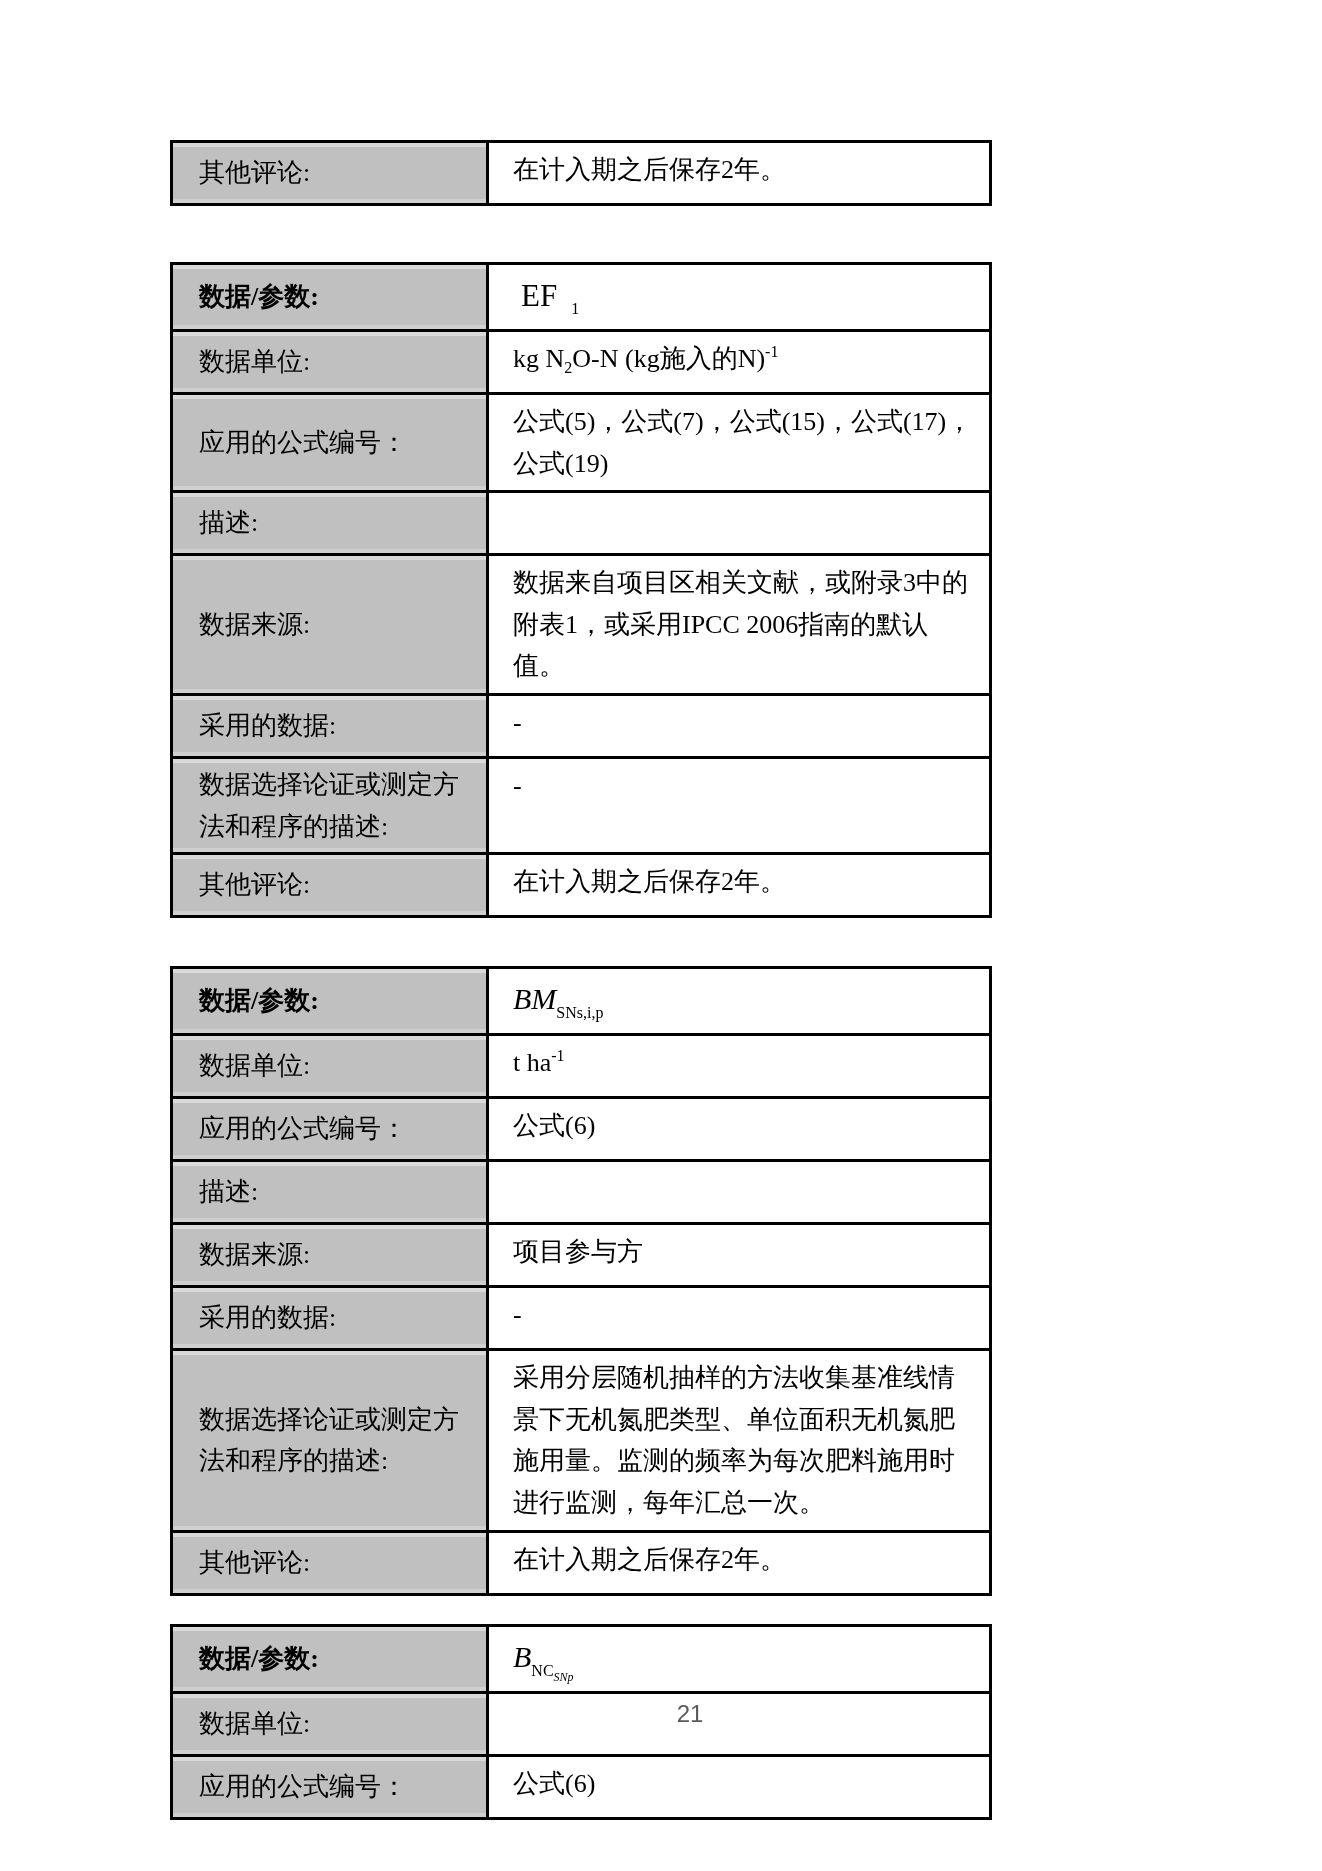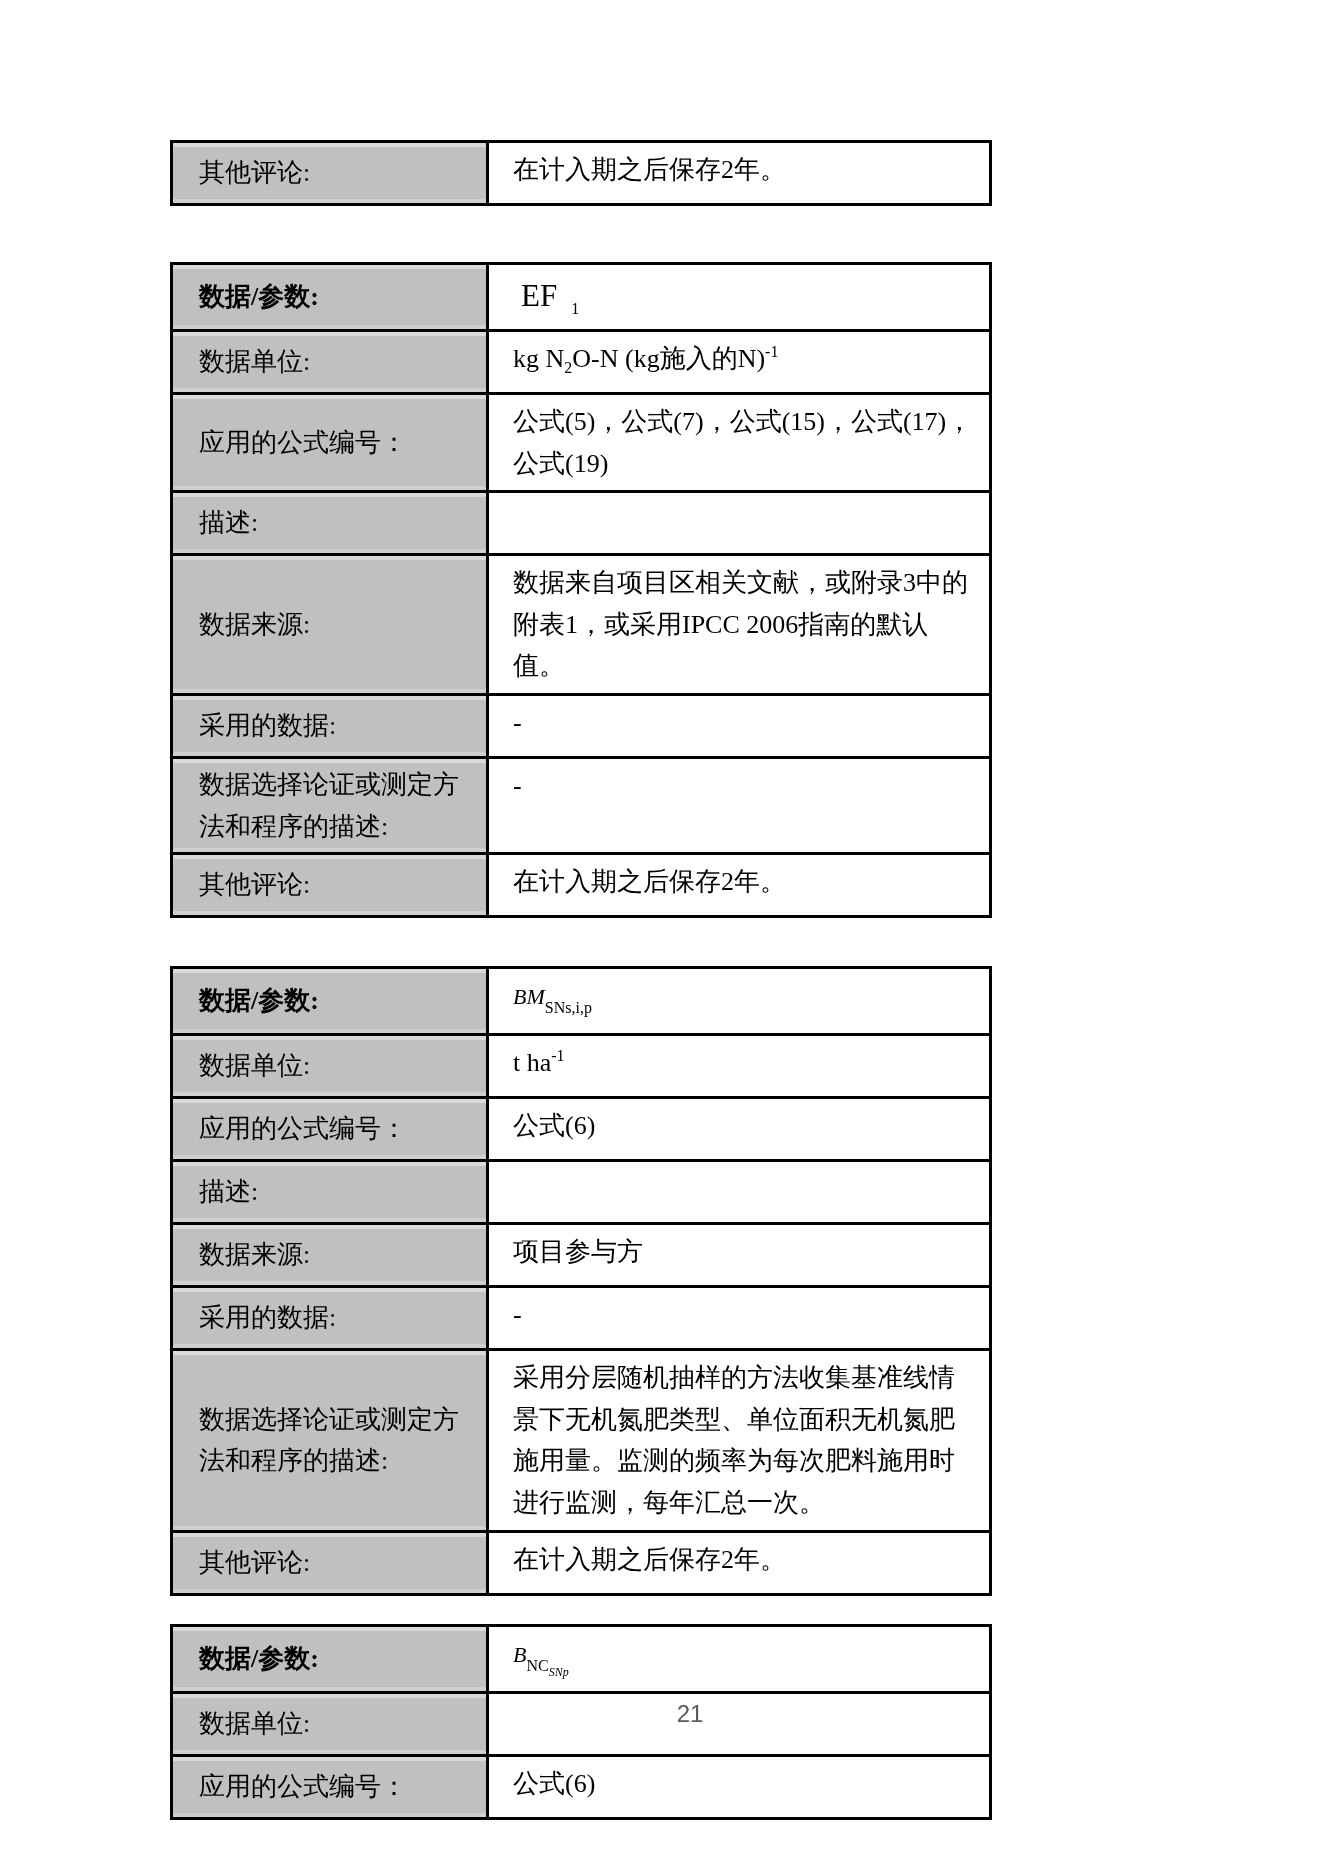--- a/index.html
+++ b/index.html
@@ -67,21 +67,21 @@
     padding: 6px 16px 6px 24px;
     font-size: 26px;
     line-height: 1.6;
   }
   .pvalue .vtext { display: inline; }
   
   .seg-sub      { font-size: 16px; vertical-align: -6px; line-height: 1; }
   .seg-sup      { font-size: 16px; vertical-align: 10px; line-height: 1; }
   .seg-subgap   { font-size: 16px; vertical-align: -8px; margin-left: 14px; line-height: 1; }
   .seg-ef       { font-size: 31px; margin-left: 8px; }
-  .seg-bigi     { font-style: italic; font-size: 22px; }
+  .seg-bigi     { font-style: italic; font-size: 30px; }
   .seg-isub     { font-size: 16px; vertical-align: -9px; line-height: 1; }
   .seg-isubsub  { font-style: italic; font-size: 12px; vertical-align: -14px; line-height: 1; }
   .seg-im       { font-style: italic; font-size: 22px; margin: 0 5px; }
   .seg-imr      { font-style: italic; font-size: 24px; vertical-align: 5px; margin: 0 5px; line-height: 1; }
   .page-number {
     position: absolute;
     left: 0;
     top: 1700px;
     width: 100%;
     text-align: center;

